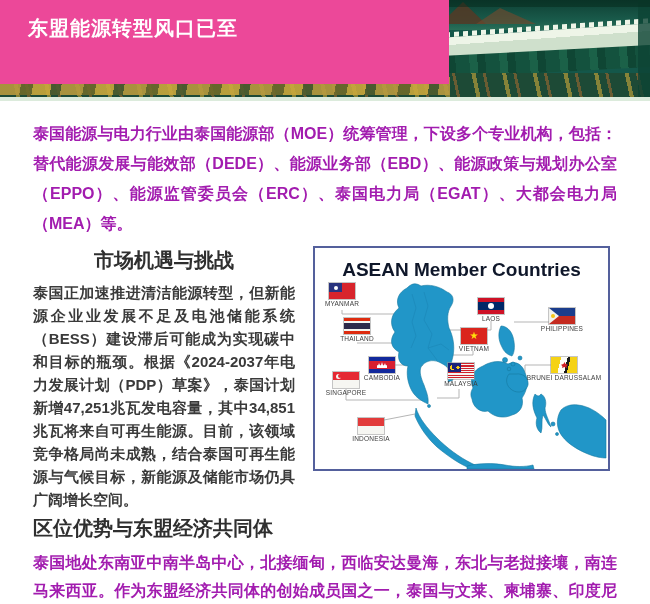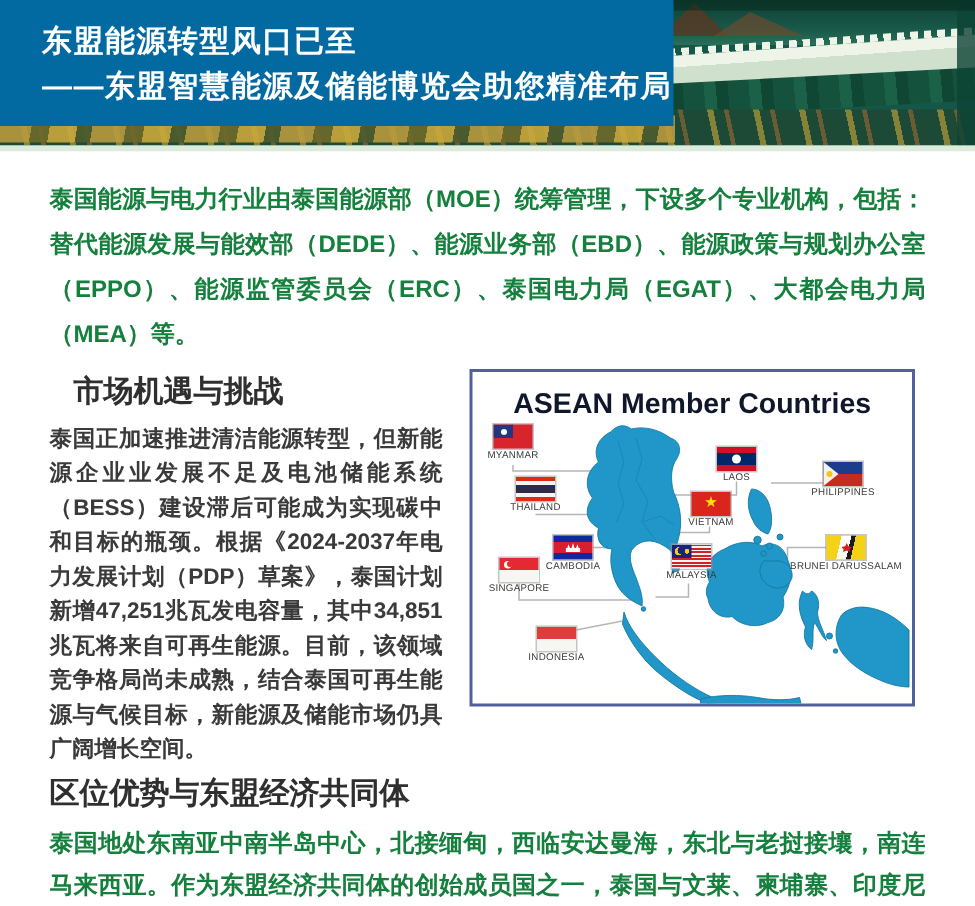--- a/index.html
+++ b/index.html
@@ -26,33 +26,33 @@
   .photo-lawn { position:absolute; left:426px; top:50px; width:260px; height:22px; transform:rotate(-3deg);
     background:repeating-linear-gradient(88deg,#14523e 0 14px,#1b6148 14px 22px,#0f4634 22px 30px); }
   .photo-road { position:absolute; left:0; bottom:0; width:100%; height:24px; background:#1d4a36; }
   .photo-road::before { content:""; position:absolute; inset:0; opacity:.85;
     background:repeating-linear-gradient(78deg,transparent 0 16px,rgba(255,196,60,.55) 16px 20px,transparent 20px 27px,rgba(255,128,44,.4) 27px 30px); }
   .photo-glow { position:absolute; left:0; bottom:2px; width:450px; height:18px; opacity:.9;
     background:repeating-linear-gradient(100deg,#b89a3e 0 22px,#6e6a2a 22px 34px,#caa83c 34px 52px,#4e5c2e 52px 62px); }
   .photo-edge { position:absolute; right:0; top:0; width:12px; height:100%; background:#0d4434; opacity:.8; }
   .photo-top-shade { position:absolute; left:0; top:0; right:0; height:7px; background:rgba(4,38,24,.45); }
   .hero-band { position:absolute; left:0; bottom:0; width:100%; height:4px; background:#dcebdc; }
-  .hero-green { position:absolute; left:0; top:0; width:449px; height:84px; background:#0369a1;
+  .hero-green { position:absolute; left:0; top:0; width:449px; height:84px; background:#ec4899;
     padding:13px 0 0 28px; }
   .hero-title { color:#ffffff; font-weight:700; font-size:20px; line-height:30px;
     letter-spacing:1px; white-space:nowrap; }
 
   
   .main { padding:0 33px; }
-  .para { font-size:16px; line-height:30px; font-weight:600; color:#15803d; text-align:justify; }
+  .para { font-size:16px; line-height:30px; font-weight:600; color:#a21caf; text-align:justify; }
   .intro { margin-top:18px; }
   .row { display:flex; margin-top:6px; align-items:flex-start; }
   .col-left { width:262px; flex:none; }
   .section-heading { font-size:20px; font-weight:700; color:#2f2f2f; }
-  .h-market { margin:2px 16px 7px; }
+  .h-market { margin:2px 0 7px;text-align:center; }
   .market-body { font-size:15px; line-height:23px; font-weight:600; text-align:justify; }
 
   
   .map-box { flex:none; margin-left:18px; margin-top:1px; width:297px; height:225px;
     border:2px solid #54609c; background:#ffffff; position:relative; overflow:hidden; }
   .map-title { position:absolute; top:11px; left:0; right:0; text-align:center;
     color:#0f172a; font-size:19px; font-weight:600; }
   .map-svg { position:absolute; left:0; top:0; width:293px; height:221px; }
   .flag-group { position:absolute; width:26px; height:26px; }
   .flag { position:relative; width:26px; height:16px; box-shadow:0 0 0 1px rgba(150,150,150,.55); overflow:hidden; }
@@ -110,21 +110,20 @@
       <div class="roof-2"></div>
       <div class="photo-wall"></div>
       <div class="photo-lawn"></div>
       <div class="photo-road"></div>
       <div class="photo-glow"></div>
       <div class="photo-edge"></div>
       <div class="photo-top-shade"></div>
     </div>
     <div class="hero-green">
       <div class="hero-title">东盟能源转型风口已至</div>
-      <div class="hero-title">——东盟智慧能源及储能博览会助您精准布局</div>
     </div>
     <div class="hero-band"></div>
   </div>
 
   <div class="main">
 
     <p class="para intro">泰国能源与电力行业由泰国能源部（MOE）统筹管理，下设多个专业机构，包括：替代能源发展与能效部（DEDE）、能源业务部（EBD）、能源政策与规划办公室（EPPO）、能源监管委员会（ERC）、泰国电力局（EGAT）、大都会电力局（MEA）等。</p>
 
     <div class="row">
       <div class="col-left">

